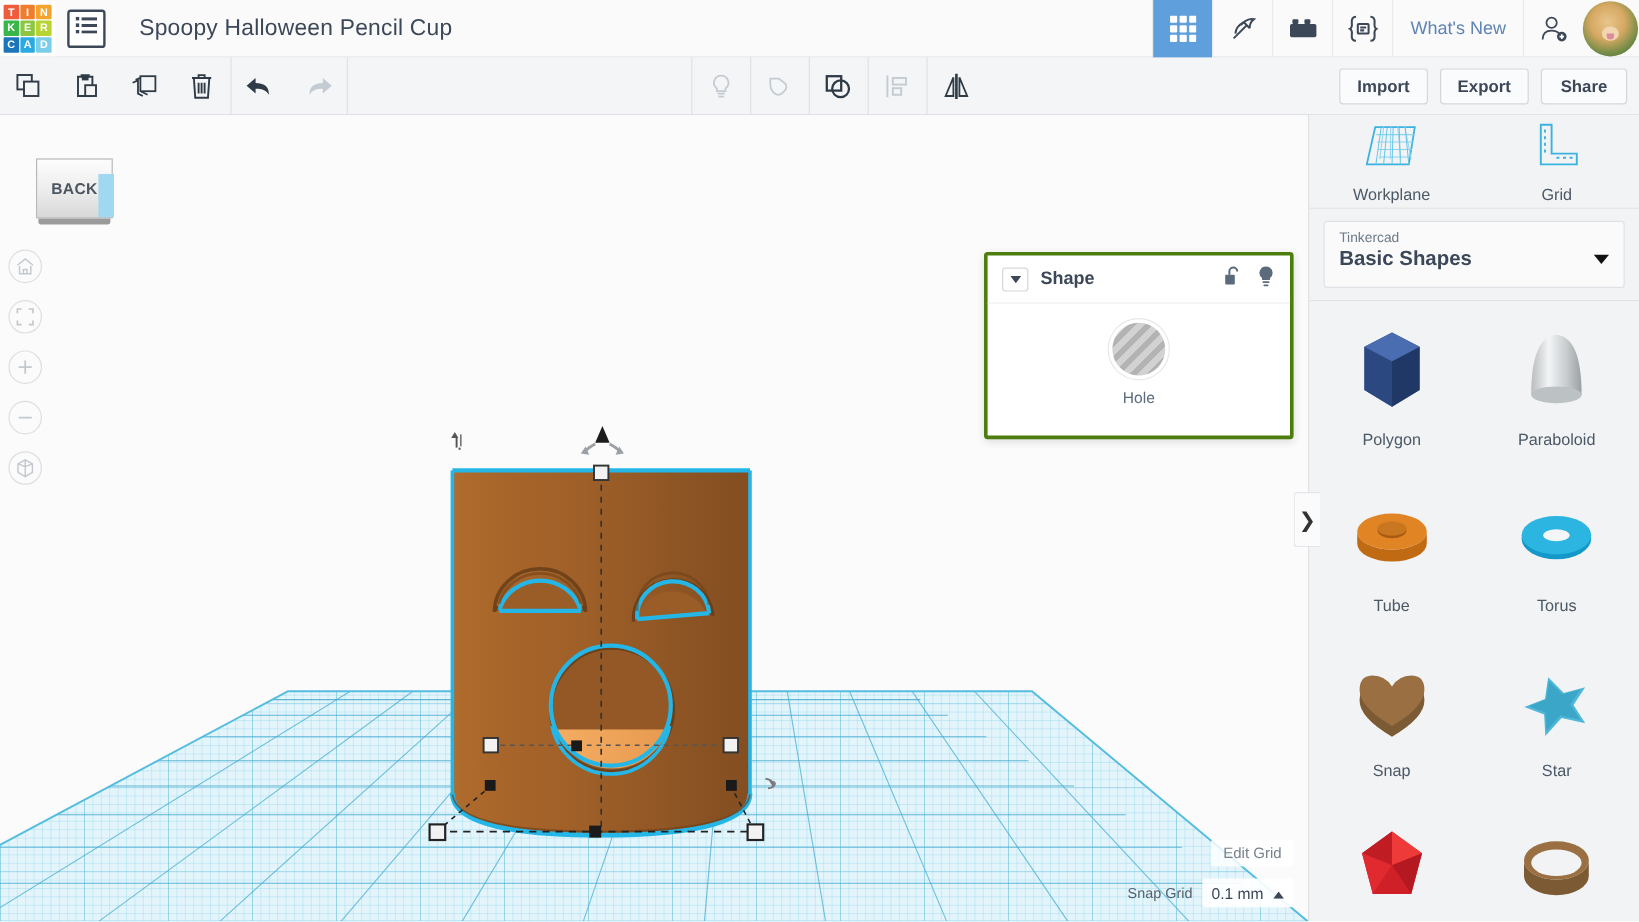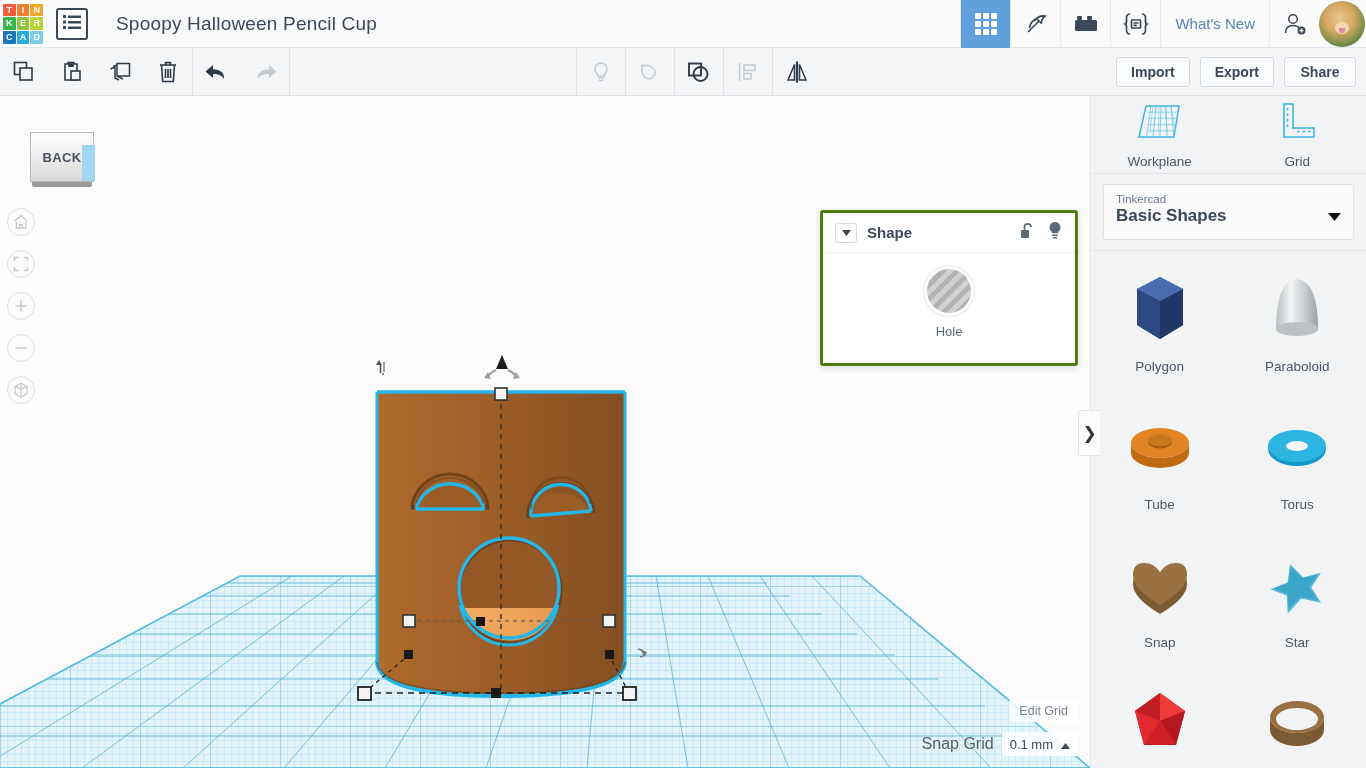--- a/index.html
+++ b/index.html
@@ -148,21 +148,21 @@
   .edit-grid {
     position: absolute; right: 12px; bottom: 46px;
     height: 22px; padding: 0 10px; background: rgba(255,255,255,.82);
     border-radius: 2px; display: flex; align-items: center;
     font-size: 12.5px; color: #77828d; cursor: pointer;
   }
   .snap-row {
     position: absolute; right: 12px; bottom: 12px;
     display: flex; align-items: center; gap: 8px;
   }
-  .snap-lbl { font-size: 16px; color: #55606b; }
+  .snap-lbl { font-size: 12px; color: #55606b; }
   .snap-val {
     height: 24px; padding: 0 8px; background: rgba(255,255,255,.9);
     border-radius: 2px; display: flex; align-items: center; gap: 8px;
     font-size: 13px; color: #3c4858; cursor: pointer; text-align: right;
   }
 
   
   .collapse-tab {
     position: absolute; left: 1078px; top: 410px; width: 22px; height: 46px;
     background: #fbfbfb; border: 1px solid #e3e5e8; border-right: none;

